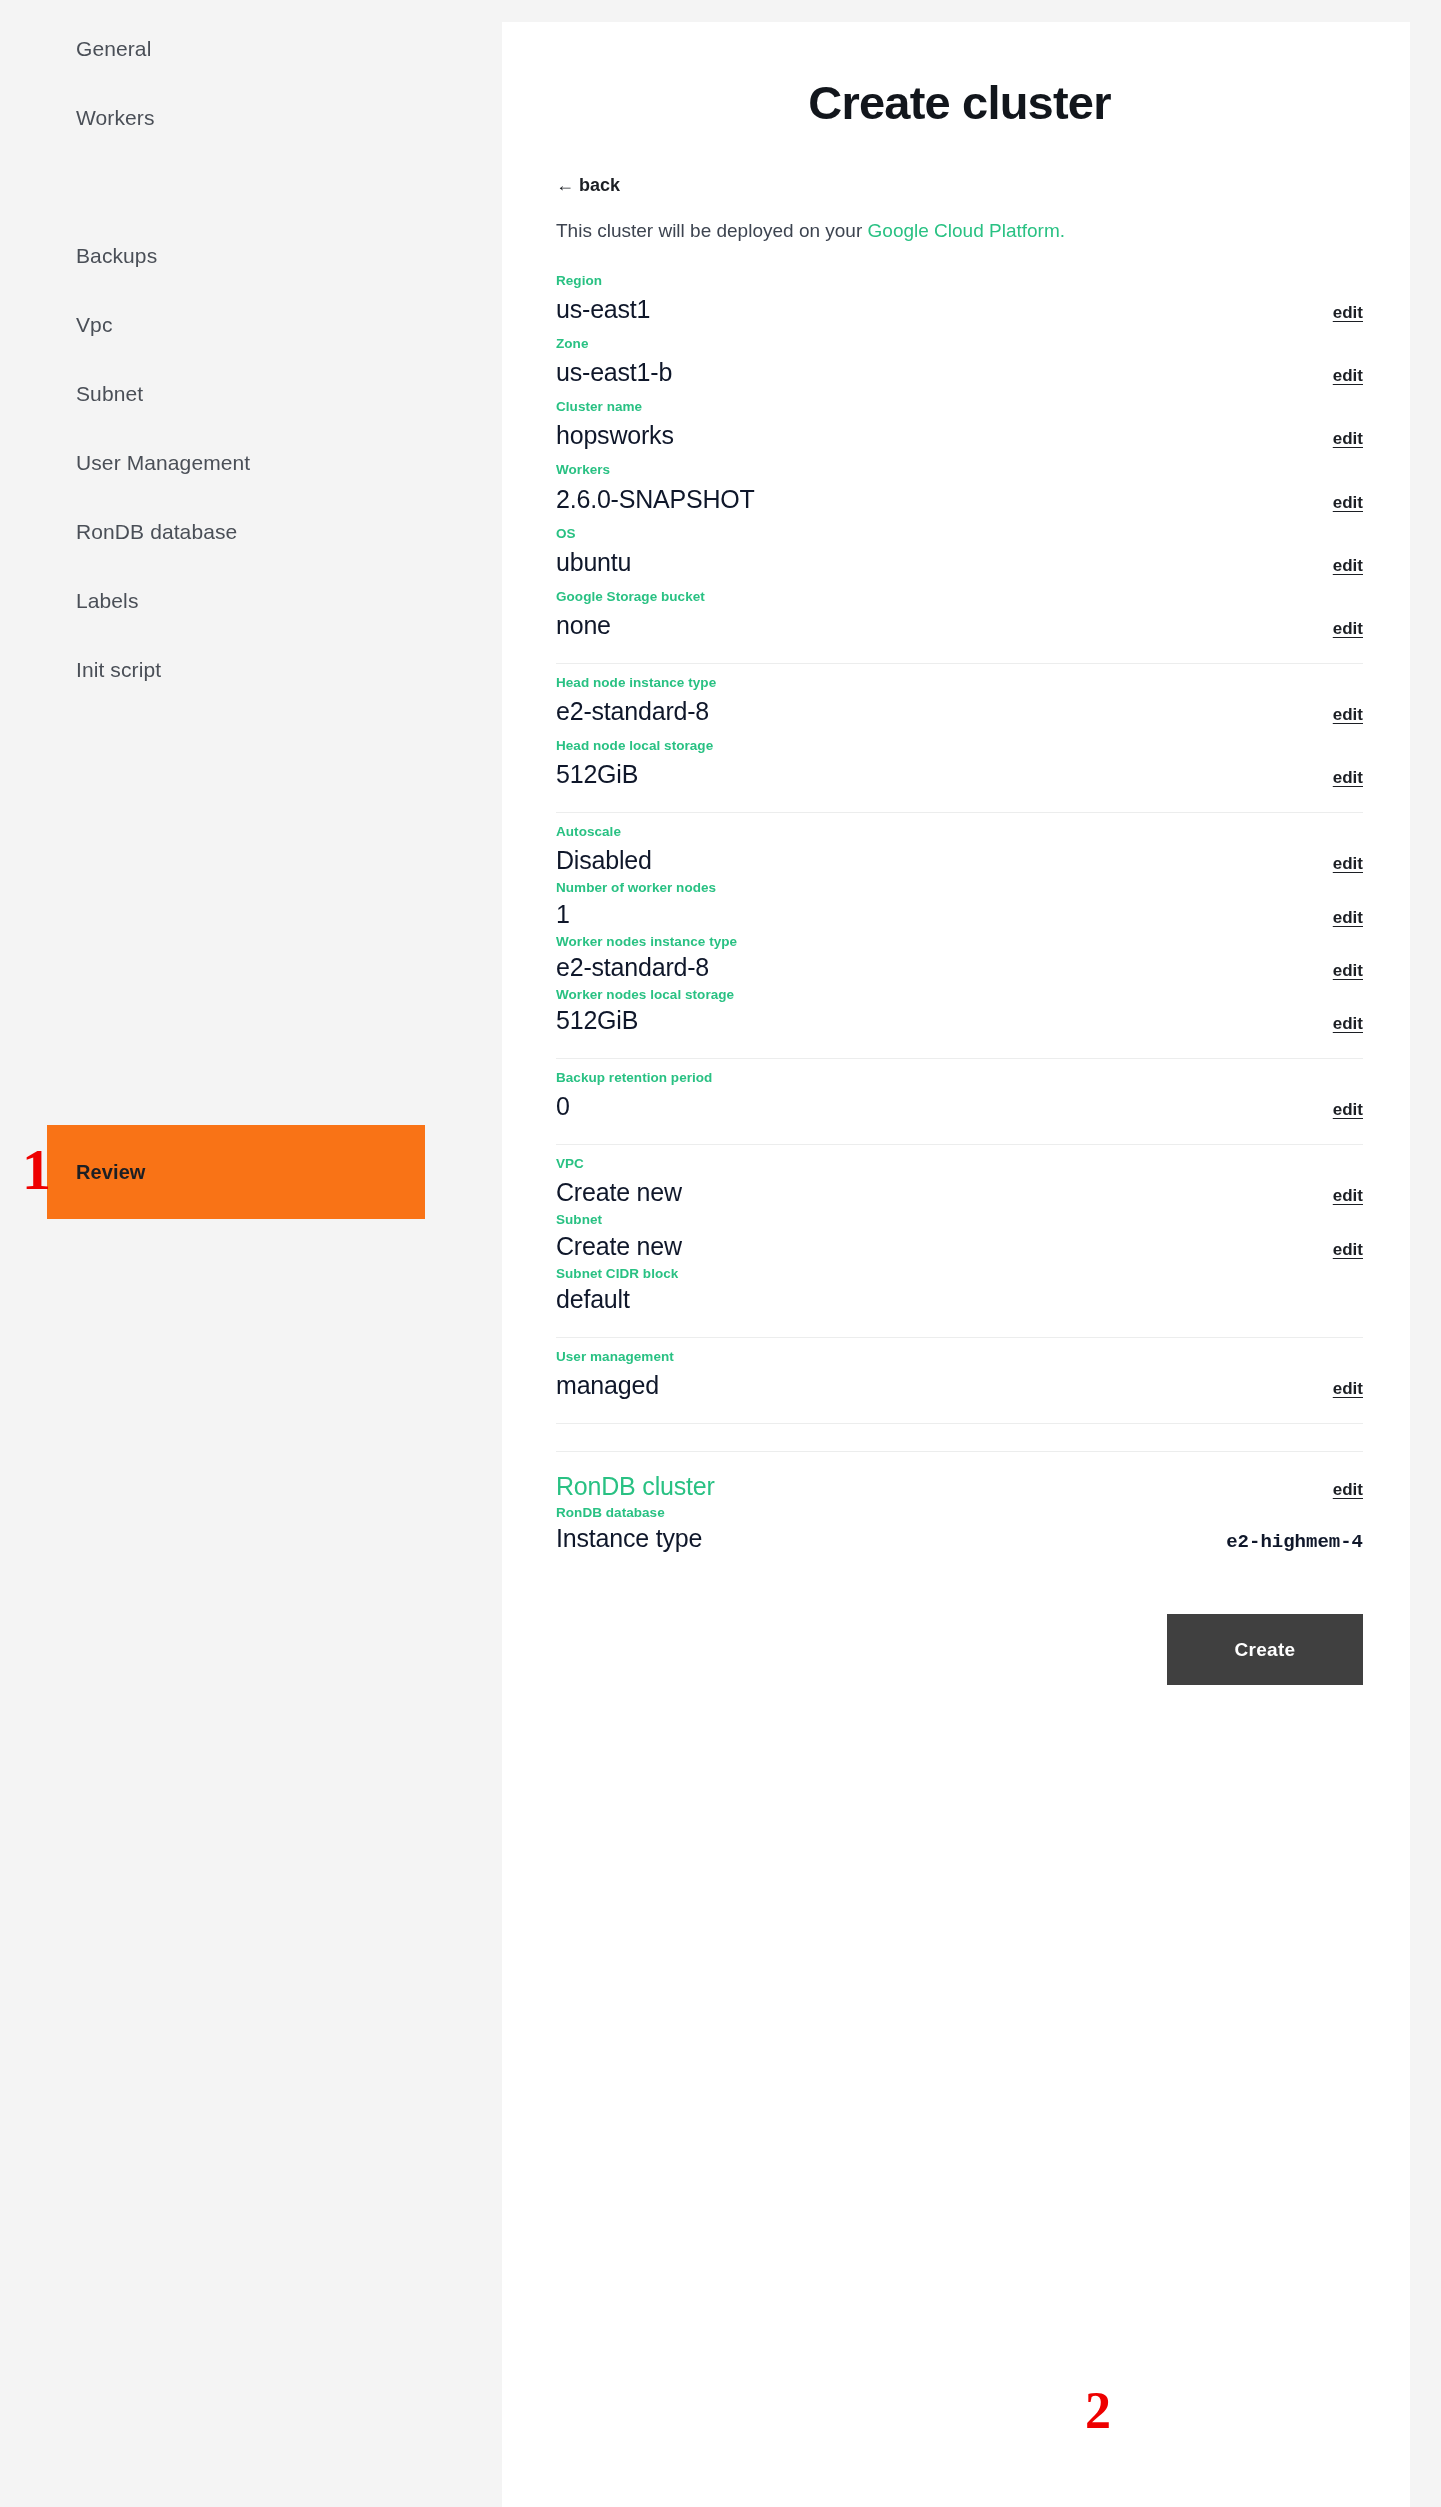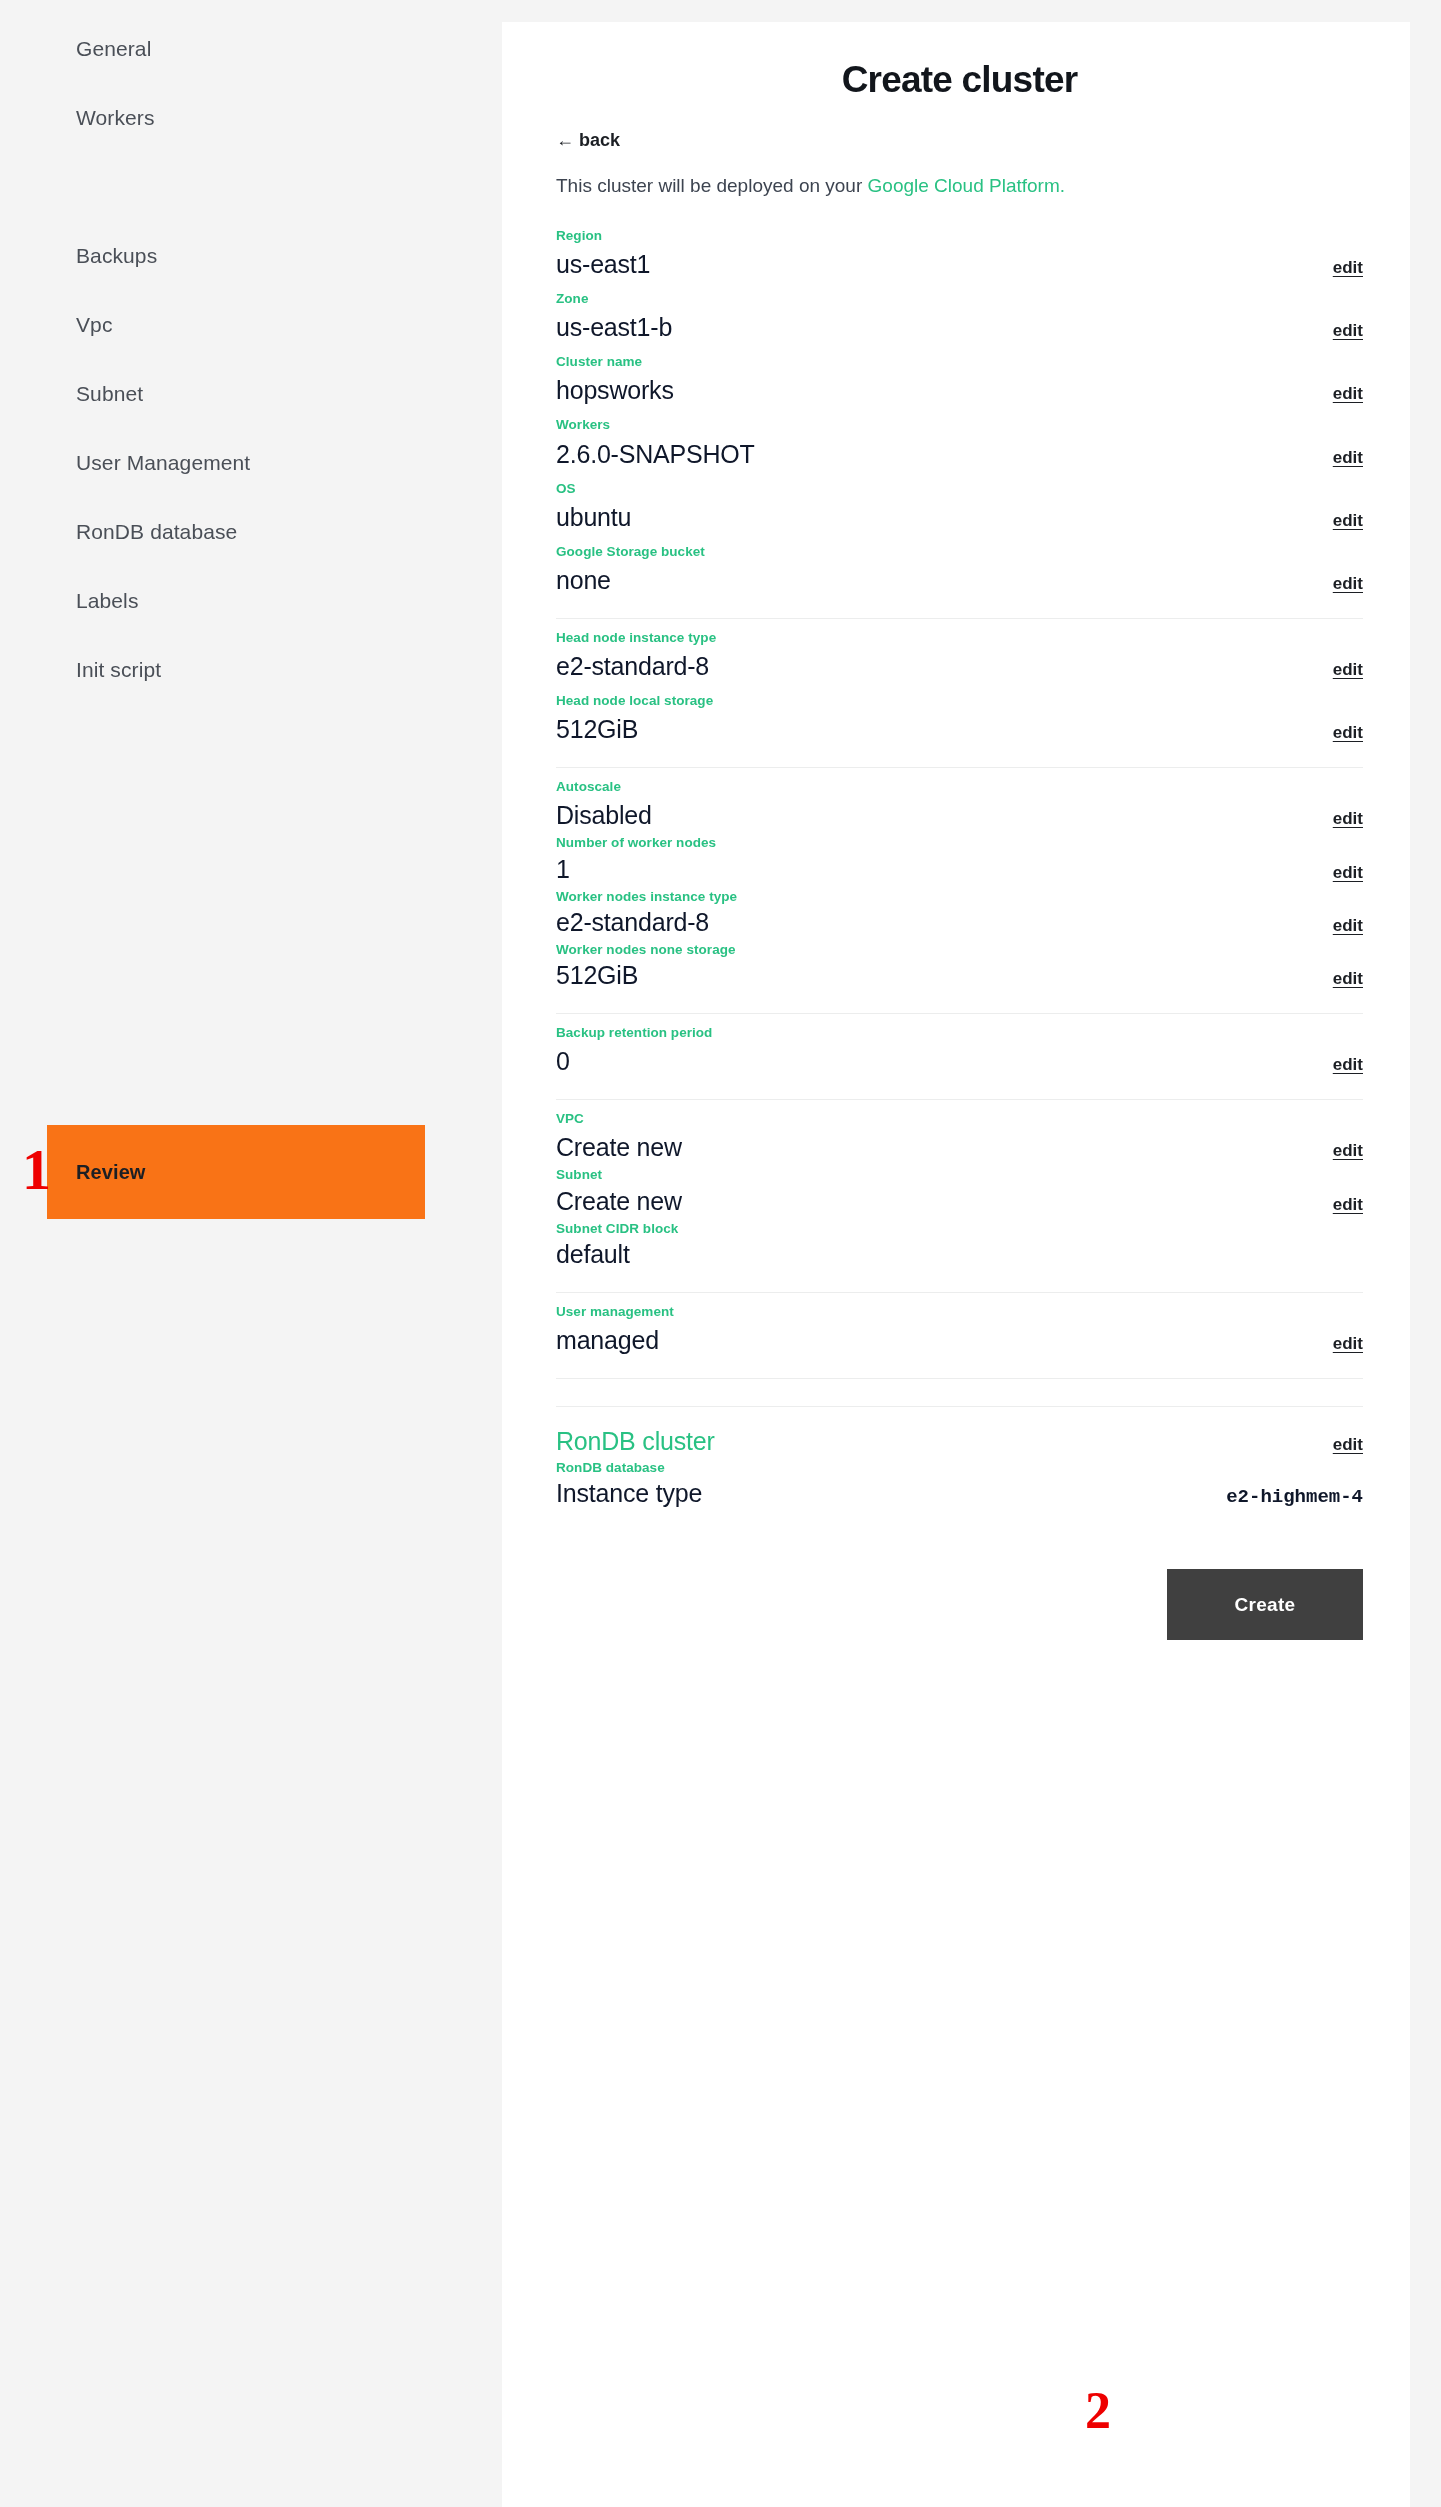--- a/index.html
+++ b/index.html
@@ -66,25 +66,25 @@
     height: 2485px;
     background: #ffffff;
   }
   .inner {
     position: relative;
     padding: 0 47px 0 54px;
   }
 
   #page-title {
     text-align: center;
-    font-size: 37px;
+    font-size: 47px;
     font-weight: bold;
     color: #12161c;
     letter-spacing: -0.8px;
-    margin: 0;
+    margin: 16px;
     padding-top: 37px;
   }
 
   #back-link {
     display: inline-block;
     margin-top: 29px;
     font-size: 18px;
     font-weight: bold;
     color: #1c1f24;
     text-decoration: none;
@@ -306,21 +306,21 @@
           </div>
         </div>
         <div class="field tight">
           <div class="field-label">Worker nodes instance type</div>
           <div class="field-row">
             <span class="field-value">e2-standard-8</span>
             <span class="edit-link">edit</span>
           </div>
         </div>
         <div class="field tight">
-          <div class="field-label">Worker nodes none storage</div>
+          <div class="field-label">Worker nodes local storage</div>
           <div class="field-row">
             <span class="field-value">512GiB</span>
             <span class="edit-link">edit</span>
           </div>
         </div>
         <hr class="divider">
         <div class="field">
           <div class="field-label">Backup retention period</div>
           <div class="field-row">
             <span class="field-value">0</span>

